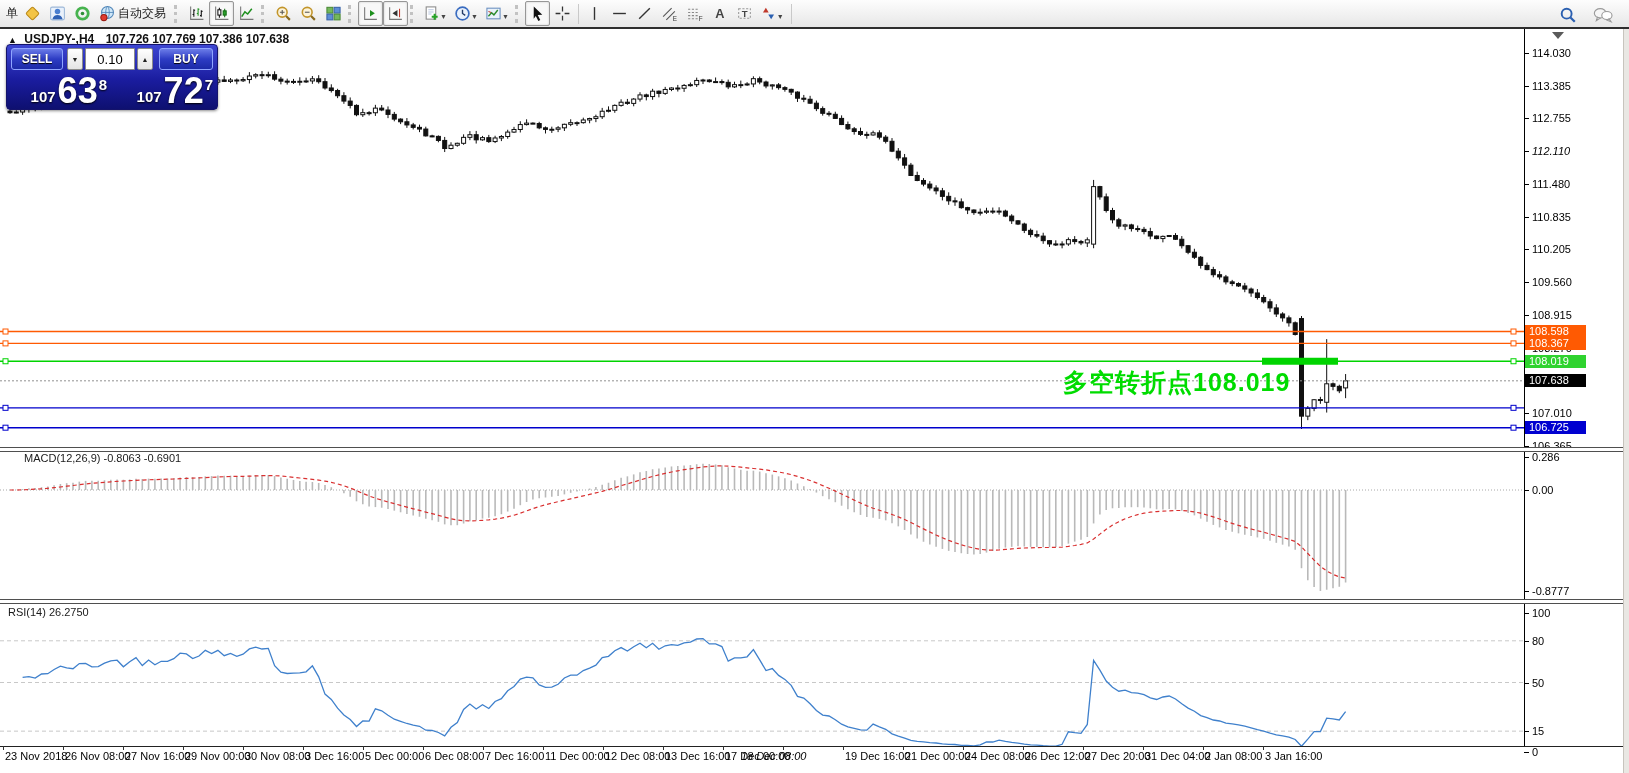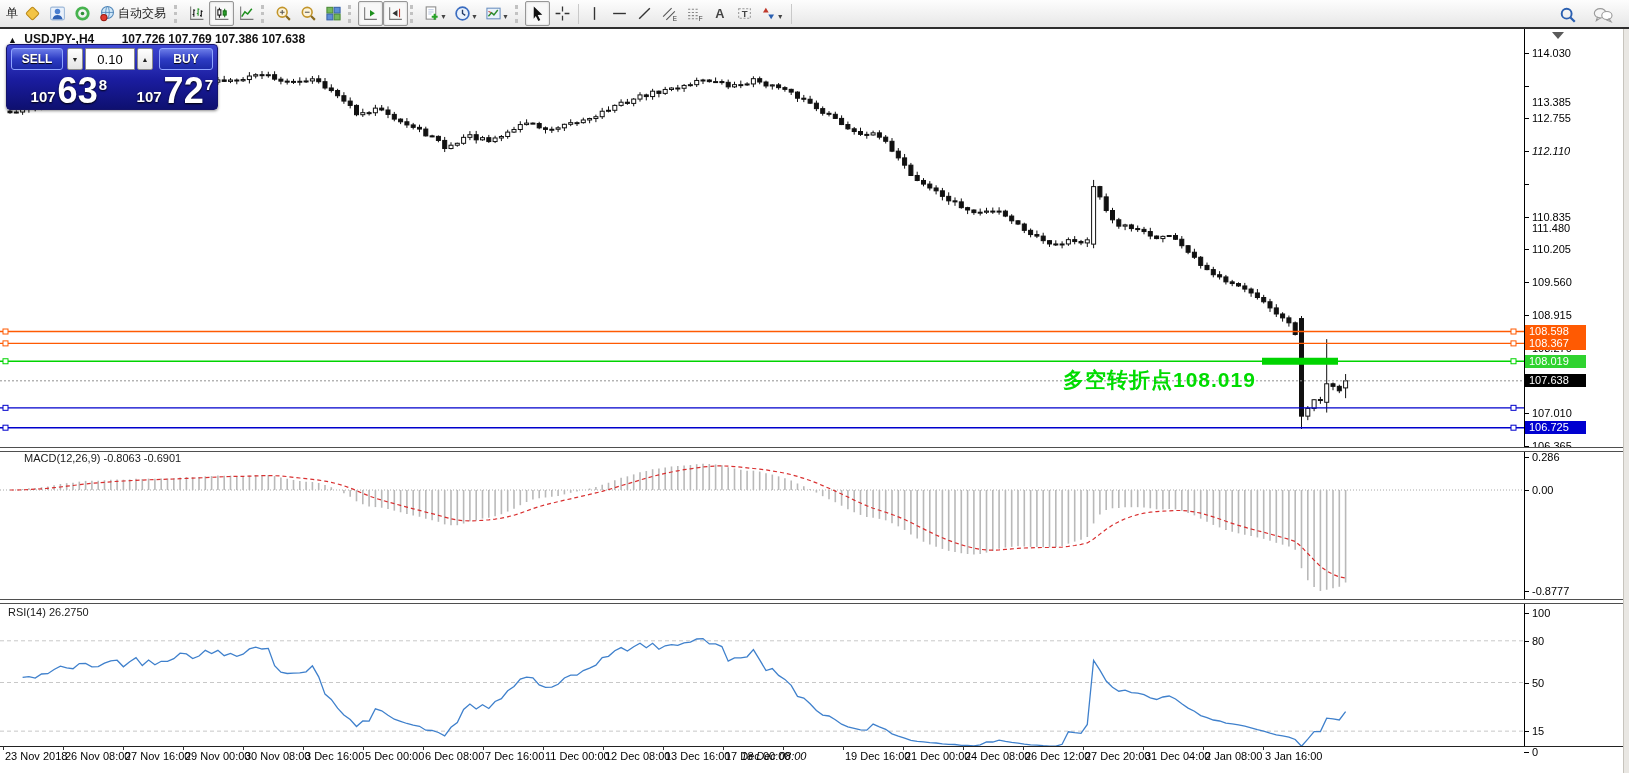--- a/index.html
+++ b/index.html
@@ -270,21 +270,21 @@
         </span>
     </span>
   </div>
   <div class="topline"></div>
 
   <div id="workspace">
 
     <div class="chart-title">
       <span class="tri">▲</span>
       <span>USDJPY-,H4</span>
-      <span style="margin-left:24px;">107.726 107.769 107.386 107.638</span>
+      <span style="margin-left:8px;">107.726 107.769 107.386 107.638</span>
     </div>
 
     <div class="trade-panel">
       <div class="tp-btn" style="left:4px;width:52px;">SELL</div>
       <div class="tp-spin" style="left:60px;">▼</div>
       <input class="tp-vol" value="0.10" style="">
       <div class="tp-spin" style="left:130px;">▲</div>
       <div class="tp-btn" style="left:152px;width:54px;">BUY</div>
       <div class="tp-price" style="left:2px;width:98px;">
         <span class="tp-small">107</span>
@@ -296,21 +296,21 @@
         <span class="tp-big">72</span>
         <span class="tp-sup">7</span>
       </div>
     </div>
 
     <div class="shiftmark"></div>
 
     <div class="ind-label" style="top:423px;margin-left:16px;">MACD(12,26,9) -0.8063 -0.6901</div>
     <div class="ind-label" style="top:577px;">RSI(14) 26.2750</div>
 
-    <div class="annot" id="annot" style="left: 1063px; top: 337px; color: rgb(0, 220, 0); font-size: 21px;">多空转折点108.019</div>
+    <div class="annot" id="annot" style="left: 1063px; top: 337px; color: rgb(0, 220, 0); font-size: 25px;">多空转折点108.019</div>
 
     <div class="splitter" style="top:418px;"></div>
     <div class="splitter" style="top:570px;"></div>
     <div class="timesep"></div>
     <div class="axisline"></div>
   <svg width="1524" height="418" style="position:absolute;left:0;top:0;z-index:1;">
         <line x1="10" y1="78.62183322435456" x2="10" y2="84.77040585857625" stroke="#111111" stroke-width="1"></line>
         <rect x="8" y="82.17149901050146" width="4" height="1.540500000000037" fill="#111111" stroke="#111111" stroke-width="1"></rect>
         <line x1="16.3" y1="81.19728909102625" x2="16.3" y2="84.29728150951118" stroke="#111111" stroke-width="1"></line>
         <rect x="14.3" y="83.02547754008316" width="4" height="1" fill="#ffffff" stroke="#111111" stroke-width="1"></rect>
@@ -750,27 +750,27 @@
         <rect x="3" y="376.3255500000002" width="5" height="5" fill="#fff" stroke="#0000cc"></rect>
         <rect x="1511" y="376.3255500000002" width="5" height="5" fill="#fff" stroke="#0000cc"></rect>
         <line x1="0" y1="398.6980000000002" x2="1524" y2="398.6980000000002" stroke="#0000cc" stroke-width="1.4"></line>
         <rect x="3" y="396.1980000000002" width="5" height="5" fill="#fff" stroke="#0000cc"></rect>
         <rect x="1511" y="396.1980000000002" width="5" height="5" fill="#fff" stroke="#0000cc"></rect>
         <line x1="1262" y1="332.2510999999996" x2="1338" y2="332.2510999999996" stroke="#00d400" stroke-width="7"></line>
       </svg>
       <div class="ydash" style="top: 23.5862px;"></div>
       <div class="ytick" style="top: 17.5862px;">114.030</div>
       <div class="ydash" style="top: 56.707px;"></div>
-      <div class="ytick" style="top: 50.707px; margin-top: 16px;">113.385</div>
+      <div class="ytick" style="top: 50.707px;">113.385</div>
       <div class="ydash" style="top: 89.0575px;"></div>
       <div class="ytick" style="top: 83.0575px;">112.755</div>
       <div class="ydash" style="top: 122.178px;"></div>
       <div class="ytick" style="top: 116.178px; font-style: italic;">112.110</div>
       <div class="ydash" style="top: 154.529px;"></div>
-      <div class="ytick" style="top: 148.529px; margin-top: 44px;">111.480</div>
+      <div class="ytick" style="top: 148.529px;">111.480</div>
       <div class="ydash" style="top: 187.649px;"></div>
       <div class="ytick" style="top: 181.649px;">110.835</div>
       <div class="ydash" style="top: 220px;"></div>
       <div class="ytick" style="top: 214px;">110.205</div>
       <div class="ydash" style="top: 253.121px;"></div>
       <div class="ytick" style="top: 247.121px;">109.560</div>
       <div class="ydash" style="top: 286.241px;"></div>
       <div class="ytick" style="top: 280.241px;">108.915</div>
       <div class="ydash" style="top: 319.362px;"></div>
       <div class="ytick" style="top: 313.362px;">108.270</div>

